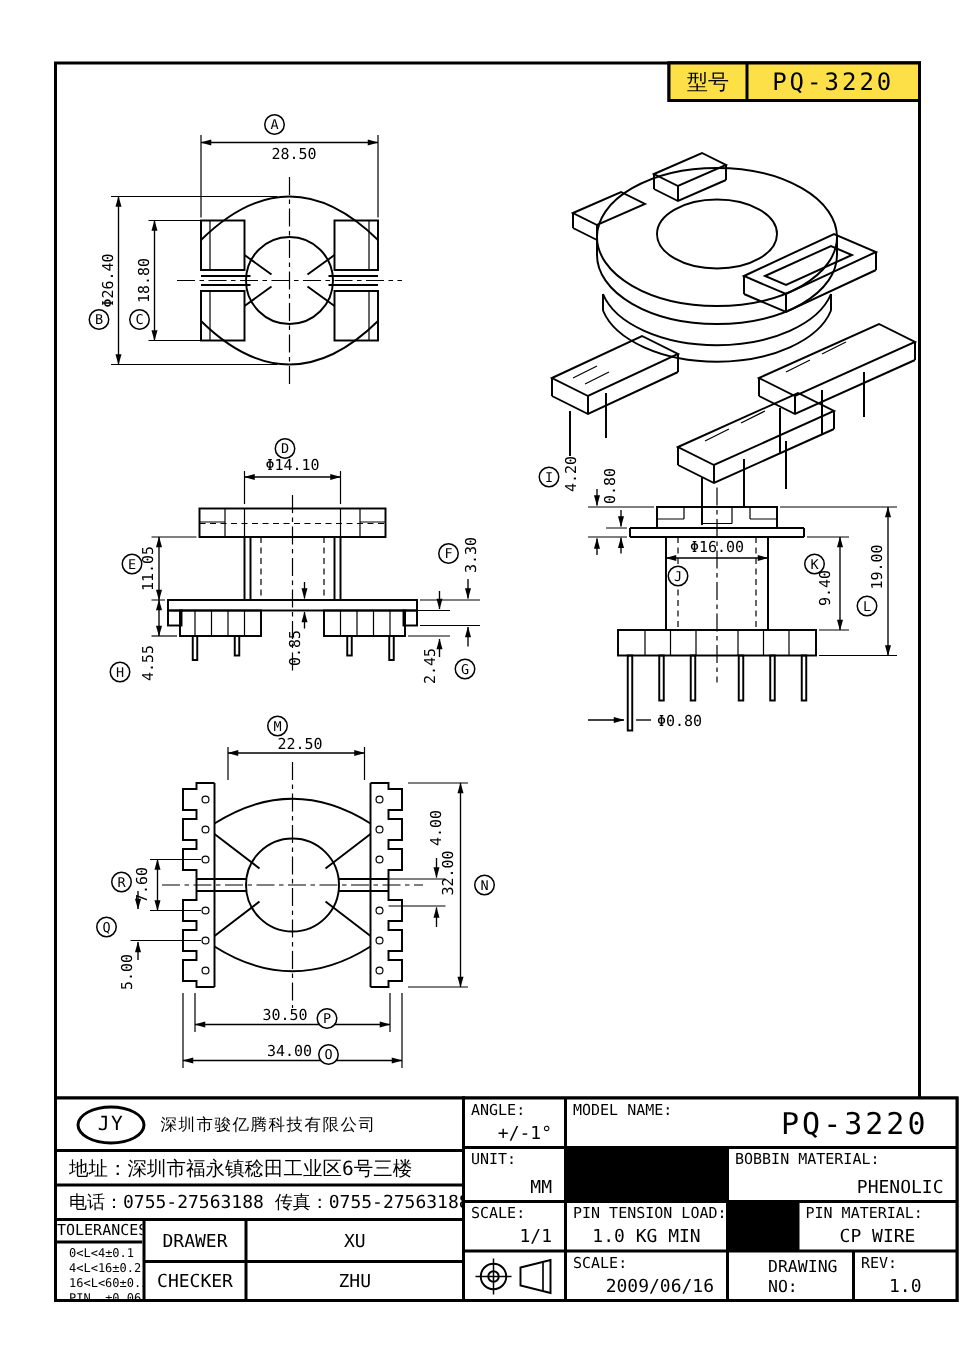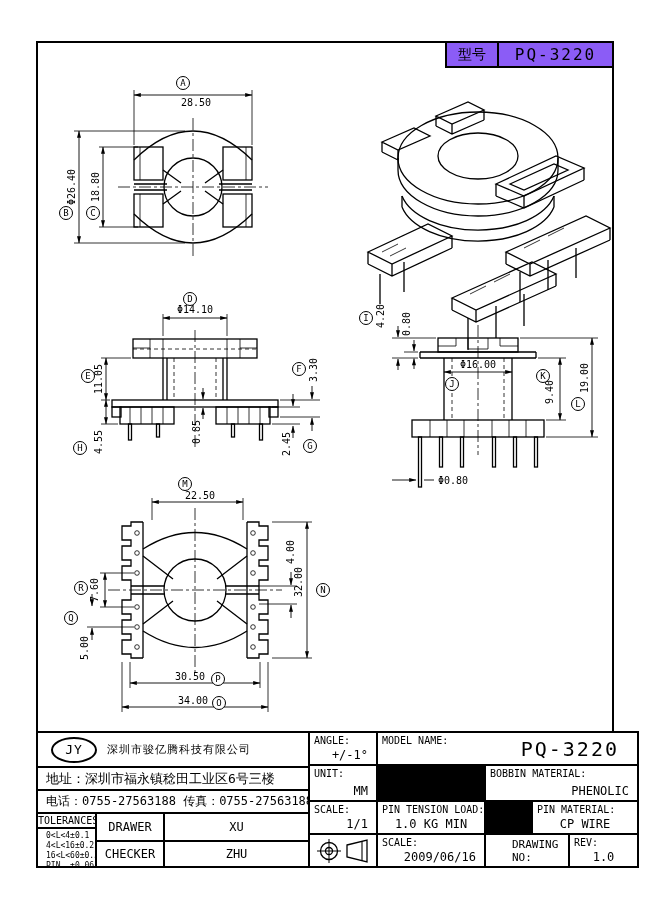--- a/index.html
+++ b/index.html
@@ -3,21 +3,21 @@
 <meta charset="utf-8">
 <style>
   html,body{margin:0;padding:0;background:#fff;}
   .page{position:relative;width:651px;height:906px;background:#fff;overflow:hidden;
         font-family:"DejaVu Sans Mono","Liberation Sans",sans-serif;color:#000;}
   .frame{position:absolute;left:36px;top:41px;width:578px;height:827px;border:2px solid #000;box-sizing:border-box;}
   .abs{position:absolute;box-sizing:border-box;}
   
   .model-box{left:445px;top:41px;width:169px;height:27px;display:grid;grid-template-columns:50px 1fr;
              gap:2px;background:#000;border:2px solid #000;}
-  .model-box div{background:#8b5cf6;display:flex;align-items:center;justify-content:center;}
+  .model-box div{background:#fde047;display:flex;align-items:center;justify-content:center;}
   .model-box .mb-label{font-size:14px;}
   .model-box .mb-value{font-size:16px;letter-spacing:2px;}
   
   .draw{position:absolute;left:0;top:0;}
   .ol{stroke:#000;stroke-width:1.3;fill:none;}
   .tl{stroke:#000;stroke-width:0.8;fill:none;}
   .dl{stroke:#000;stroke-width:0.9;fill:none;}
   .cl{stroke:#000;stroke-width:0.8;fill:none;stroke-dasharray:12 3 3 3;}
   .hid{stroke:#000;stroke-width:0.8;fill:none;stroke-dasharray:4 3;}
   .dt{font:10px "DejaVu Sans Mono",monospace;fill:#000;}

